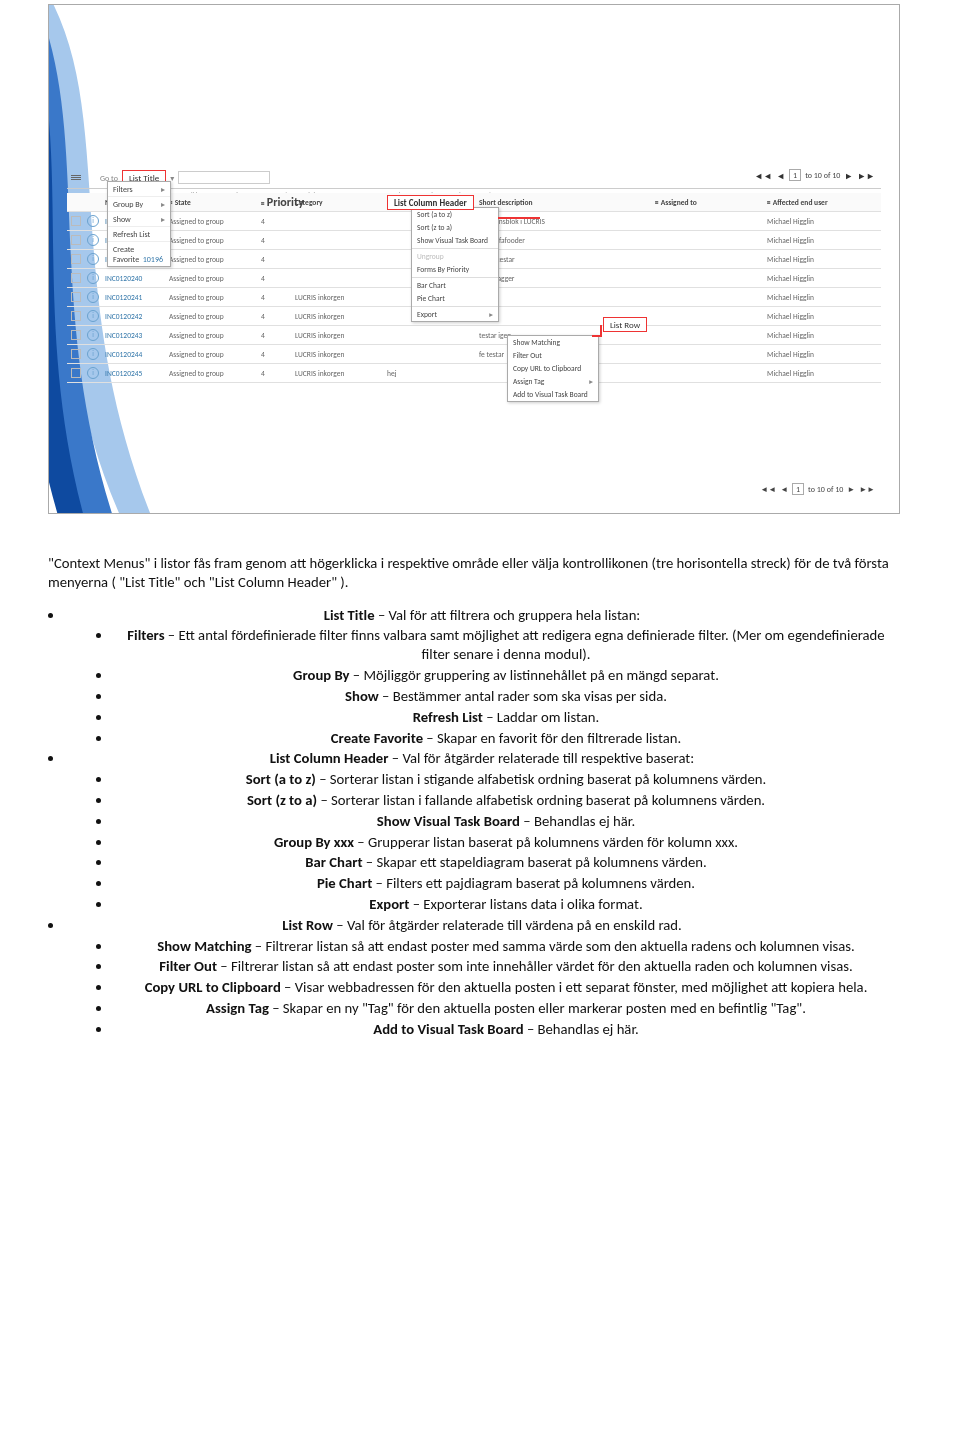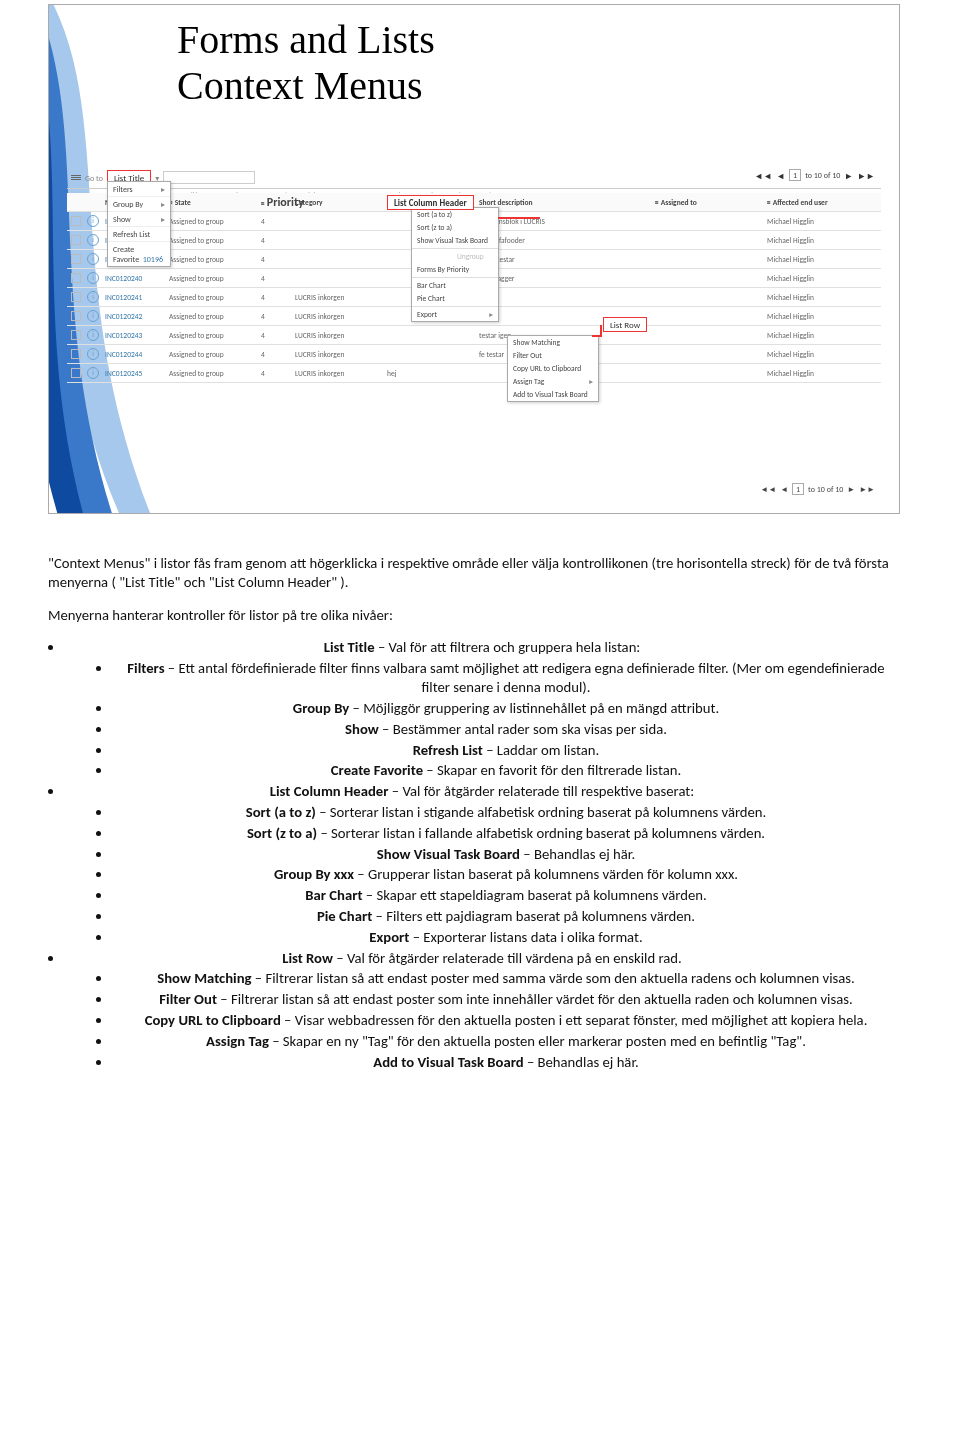--- a/index.html
+++ b/index.html
@@ -57,21 +57,21 @@
   .topbar {
     display: flex;
     align-items: center;
     gap: 4px;
     border-bottom: 1px solid #ccc;
     padding: 3px 4px;
     position: relative;
   }
   .hamb { display:inline-block; width:10px; }
   .hamb span{display:block;height:1px;background:#666;margin:1px 0;}
-  .gotxt{font-size:8px;color:#888;}
+  .gotxt{font-size:8px;color:#888;margin-left:15px;}
   .title-callout{
     border:1.5px solid #e33;
     padding:1px 6px;
     font-size:9px;
     color:#333;
     background:#fff;
   }
   .searchbox{
     flex:0 0 90px;
     border:1px solid #ccc;
@@ -223,24 +223,20 @@
   <div class="slide">
 
     <div class="swoosh">
       <svg viewBox="0 0 170 560" preserveAspectRatio="none">
         <path d="M20 -10 C 120 120, 40 300, 150 560 L 120 560 C 10 330, 90 140, -10 -10 Z" fill="#a6c8ec"></path>
         <path d="M10 -10 C 95 140, 25 310, 110 560 L 80 560 C -10 320, 70 150, -20 -10 Z" fill="#3a78c9"></path>
         <path d="M0 -10 C 80 150, 10 320, 80 560 L 55 560 C -25 310, 55 160, -30 -10 Z" fill="#0e4aa0"></path>
       </svg>
     </div>
 
-    <div class="slide-title">
-      <span>Forms and Lists</span><br>
-      <span>Context Menus</span>
-    </div>
 
     <div class="app">
 
       <div class="topbar">
         <span class="hamb">
             <span></span>
             <span></span>
             <span></span>
           </span>
         <span class="gotxt">Go to</span>
@@ -393,21 +389,21 @@
               <span>Michael Higglin</span>
             </div>
           </div>
       </div>
 
       <div class="ctx-colhdr">
         <div>Sort (a to z)</div>
         <div>Sort (z to a)</div>
         <div>Show Visual Task Board</div>
         <hr>
-        <div style="color:#bbb;margin-left:40px;">Ungroup</div>
+        <div style="color:#bbb;">Ungroup</div>
         <div>Forms By Priority</div>
         <hr>
         <div>Bar Chart</div>
         <div>Pie Chart</div>
         <hr>
         <div><span>Export</span><span class="arrow" style="float:right;color:#888;">▸</span></div>
       </div>
 
       <div class="ctx-row">
         <div>Show Matching</div>
@@ -430,28 +426,27 @@
         <span>to 10 of 10</span>
         <span class="tri">►</span>
         <span class="tri">►►</span>
       </div>
 
     </div>
   </div>
 
   <div class="bodytext">
     <p>"Context Menus" i listor fås fram genom att högerklicka i respektive område eller välja kontrollikonen (tre horisontella streck) för de två första menyerna ( "List Title" och "List Column Header" ).</p>
-    <p>Menyerna hanterar kontroller för listor på tre olika nivåer:</p>
 
     <ul class="top">
       <li>
         <span class="bold">List Title</span><span> – Val för att filtrera och gruppera hela listan:</span>
         <ul class="sub">
           <li><span class="bold">Filters</span><span> – Ett antal fördefinierade filter finns valbara samt möjlighet att redigera egna definierade filter. (Mer om egendefinierade filter senare i denna modul).</span></li>
-          <li><span class="bold">Group By</span><span> – Möjliggör gruppering av listinnehållet på en mängd attribut.</span></li>
+          <li><span class="bold">Group By</span><span> – Möjliggör gruppering av listinnehållet på en mängd separat.</span></li>
           <li><span class="bold">Show</span><span> – Bestämmer antal rader som ska visas per sida.</span></li>
           <li><span class="bold">Refresh List</span><span> – Laddar om listan.</span></li>
           <li><span class="bold">Create Favorite</span><span> – Skapar en favorit för den filtrerade listan.</span></li>
         </ul>
       </li>
 
       <li>
         <span class="bold">List Column Header</span><span> – Val för åtgärder relaterade till respektive baserat:</span>
         <ul class="sub">
           <li><span class="bold">Sort (a to z)</span><span> – Sorterar listan i stigande alfabetisk ordning baserat på kolumnens värden.</span></li>

